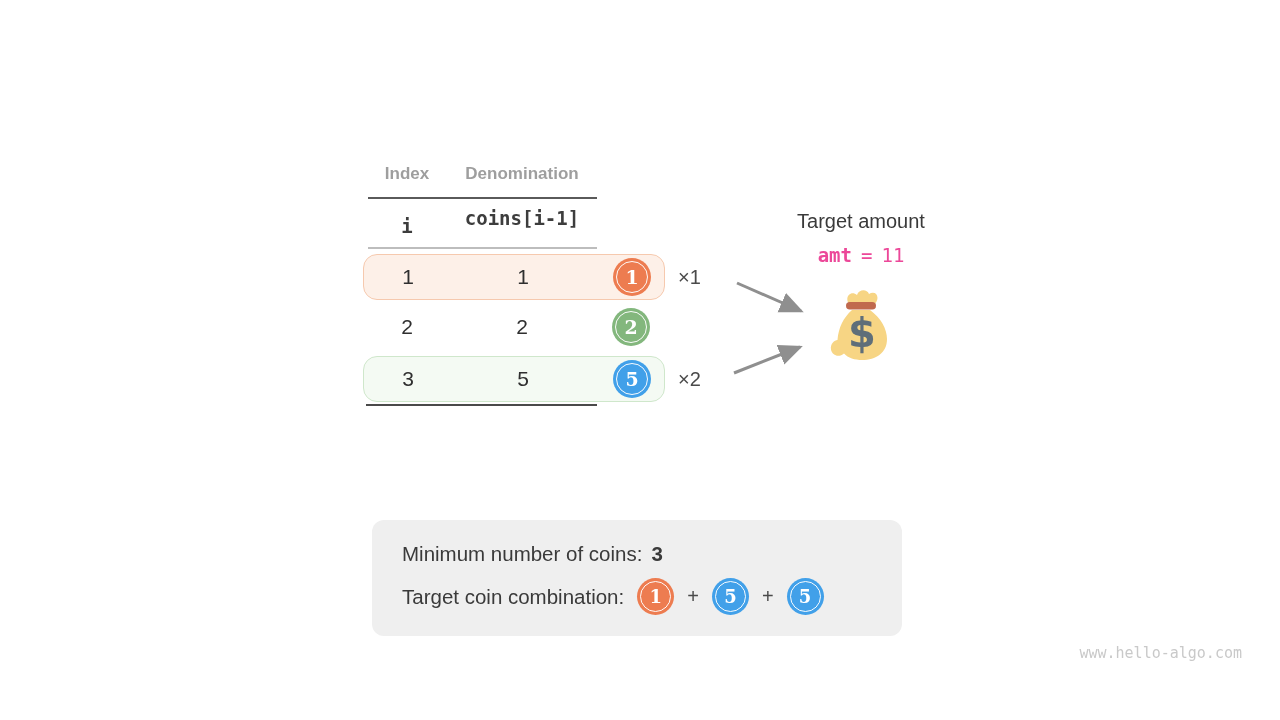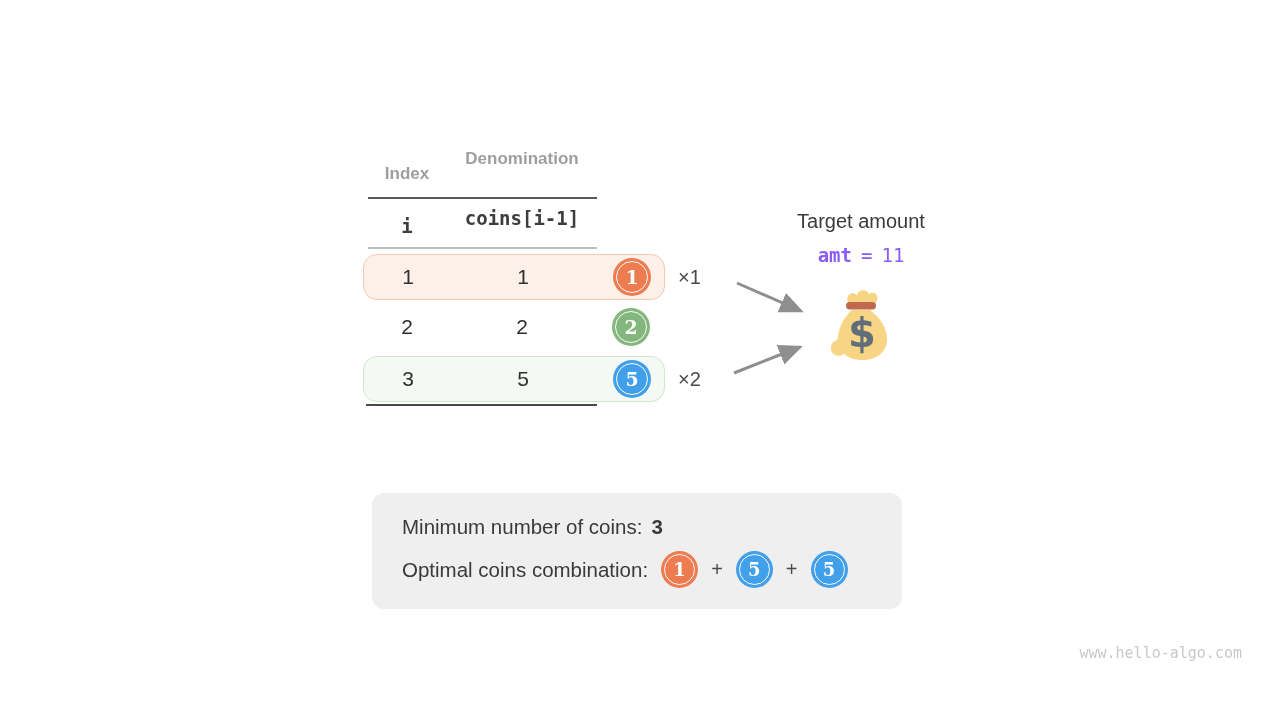--- a/index.html
+++ b/index.html
@@ -8,21 +8,21 @@
     font-family:"Liberation Sans","DejaVu Sans",sans-serif;
     color:var(--text-dark,#3a3a3a);
   }
   .abs{position:absolute;}
   .mono{font-family:"DejaVu Sans Mono","Liberation Mono",monospace;}
   .center{text-align:center;}
 
   
   .th{font-weight:bold;font-size:17px;color:var(--text-gray-header,#9e9e9e);line-height:22px;}
   .th-index{left:367px;top:163px;width:80px;}
-  .th-denom{left:452px;top:148px;width:140px;}
+  .th-denom{left:452px;top:163px;width:140px;}
   .sub{font-size:19px;font-weight:bold;color:#3d3d3d;line-height:24px;}
   .sub-index{left:367px;top:214px;width:80px;}
   .sub-denom{left:452px;top:206px;width:140px;}
   .rule{height:2px;}
   .rule-top{left:368px;top:197px;width:229px;background:#5a5a5a;}
   .rule-mid{left:368px;top:247px;width:229px;background:#bdbdbd;}
   .rule-bottom{left:366px;top:404px;width:231px;background:#4a4a4a;}
 
   
   .row{left:363px;width:302px;height:46px;border-radius:14px;box-sizing:border-box;}
@@ -49,29 +49,29 @@
   
   .mult{width:44px;font-size:20px;color:#4a4a4a;line-height:22px;}
   .mult-1{left:678px;top:266px;}
   .mult-2{left:678px;top:368px;}
 
   
   .arrows{left:725px;top:265px;}
 
   
   .target-label{left:761px;top:209px;width:200px;font-size:20px;line-height:24px;text-align:center;}
-  .target-eq{left:761px;top:243px;width:200px;font-size:19px;line-height:24px;color:#8b5cf6;}
+  .target-eq{left:761px;top:243px;width:200px;font-size:19px;line-height:24px;color:#ec4899;}
   .target-eq .var{font-weight:bold;}
   .target-eq .eq{margin:0 9px;}
 
   
   .moneybag{left:829px;top:290px;}
 
   
-  .panel{left:372px;top:493px;width:530px;height:116px;background:var(--panel-bg,#efefef);border-radius:12px;}
+  .panel{left:372px;top:520px;width:530px;height:116px;background:var(--panel-bg,#efefef);border-radius:12px;}
   .p-line{position:absolute;left:30px;display:flex;align-items:center;font-size:20.5px;color:#3a3a3a;}
   .p-line-1{top:22px;}
   .p-line-2{top:58px;height:37px;}
   .p-line .val{font-weight:bold;margin-left:9px;}
   .coin-sm{position:relative;width:37px;height:37px;font-size:18px;}
   .coin-sm::after{inset:3px;}
   .p-line-2 .coin-sm{margin-left:13px;}
   .plus{margin-left:13px;font-size:20px;color:#4a4a4a;}
 
   
@@ -137,21 +137,21 @@
   <path d="M23,20 L41,20 C52,28 58,39 58,49 C58,63 47,70 33,70 C26,70 19,68 15,63.5 C10,68 3,65.5 2,59.5 C1,54 5.5,50 8.5,50 C9.5,38 14,28 23,20 Z" fill="#F7D584"></path>
   <text x="33" y="57" text-anchor="middle" font-family="DejaVu Sans, sans-serif" font-size="40" font-weight="bold" fill="#5F6E79">$</text>
 </svg>
 
 <div class="abs panel">
   <div class="p-line p-line-1">
     <span>Minimum number of coins:</span>
     <span class="val">3</span>
   </div>
   <div class="p-line p-line-2">
-    <span>Optimal coins combination:</span>
+    <span>Target coin combination:</span>
     <span class="coin coin-sm coin-orange">
         <span>1</span>
       </span>
     <span class="plus">+</span>
     <span class="coin coin-sm coin-blue">
         <span>5</span>
       </span>
     <span class="plus">+</span>
     <span class="coin coin-sm coin-blue">
         <span>5</span>

